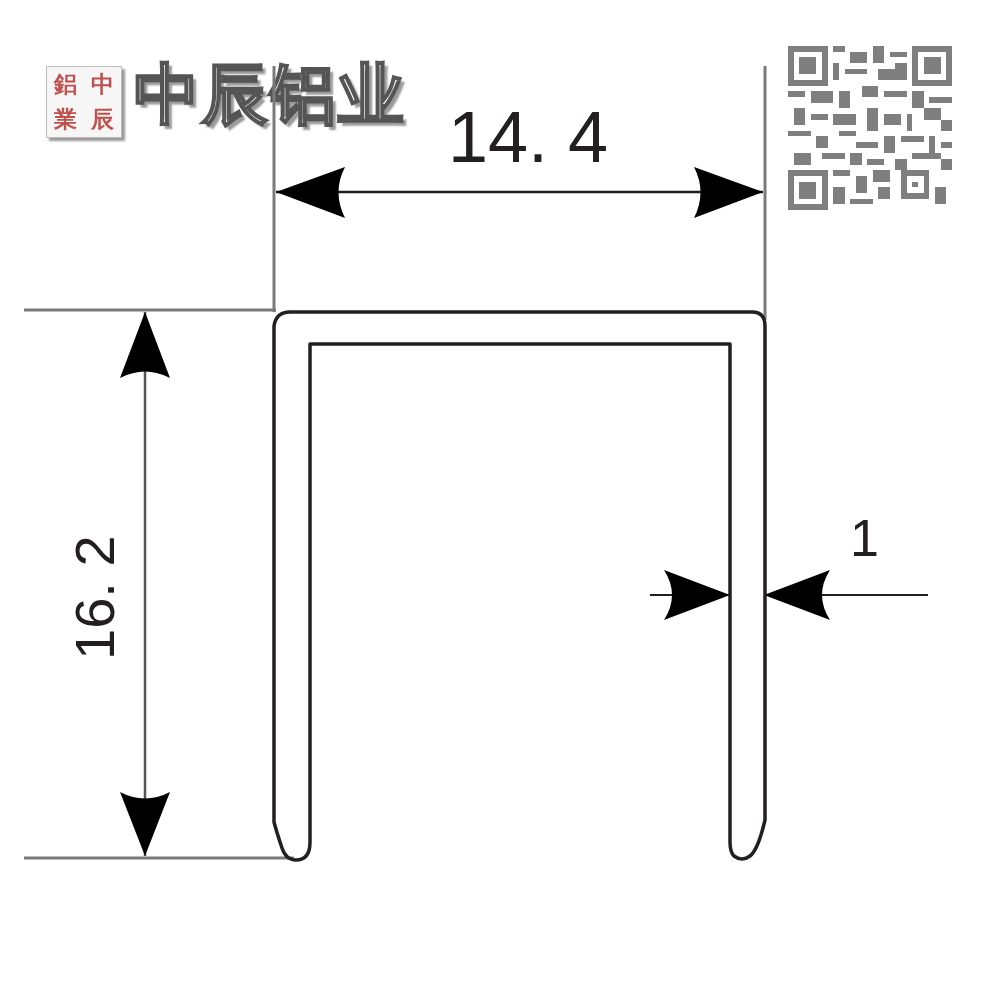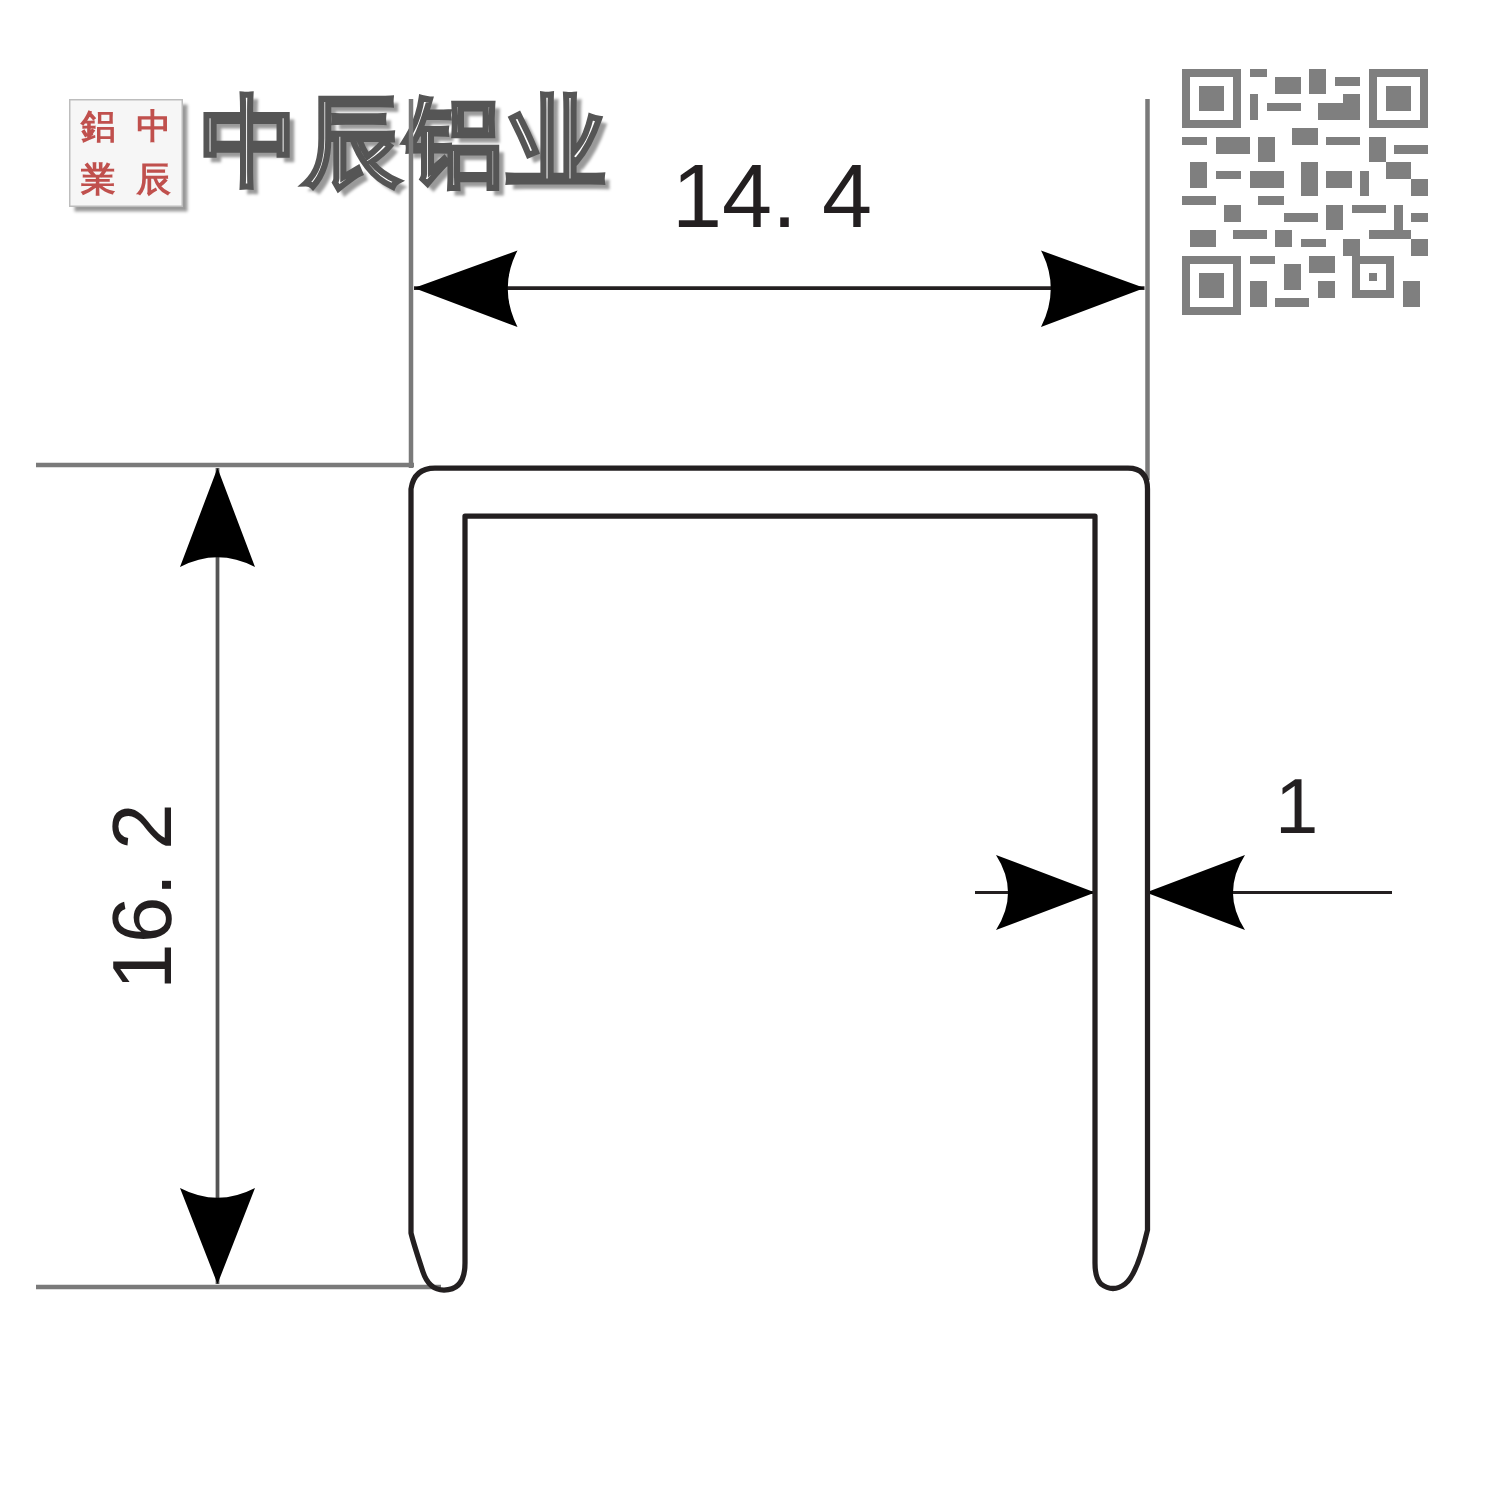--- a/index.html
+++ b/index.html
@@ -19,21 +19,21 @@
     -webkit-text-stroke: 2px #555555;
     text-shadow: 4px 4px 2px #9a9a9a; letter-spacing: 2px; line-height: 1;
   }
   .qr { position: absolute; left: 788px; top: 46px; width: 164px; height: 164px; }
   .model {
     position: absolute; left: 622px; top: 230px; font-size: 25px;
     color: #b77470; -webkit-text-stroke: 0.6px #8a4e4a;
     font-family: "DejaVu Sans", sans-serif; letter-spacing: 0px; white-space: pre;
   }
   .dim-text { position: absolute; font-family: "Liberation Sans", sans-serif; color: #231f20; }
-  .dim-width { left: 448px; top: 96px; font-size: 60px; }
+  .dim-width { left: 448px; top: 96px; font-size: 72px; }
   .dim-thick { left: 850px; top: 508px; font-size: 52px; }
 </style>
 </head>
 <body>
 
 <div class="canvas">
 
   <div class="seal">
     <span>鋁</span>
     <span>中</span>

